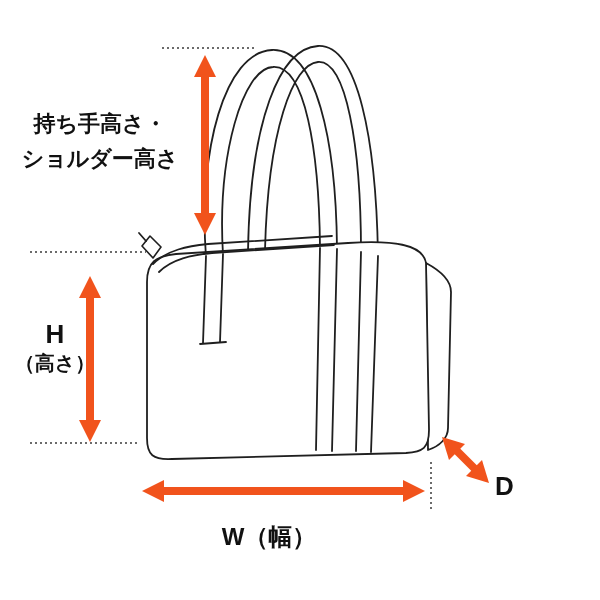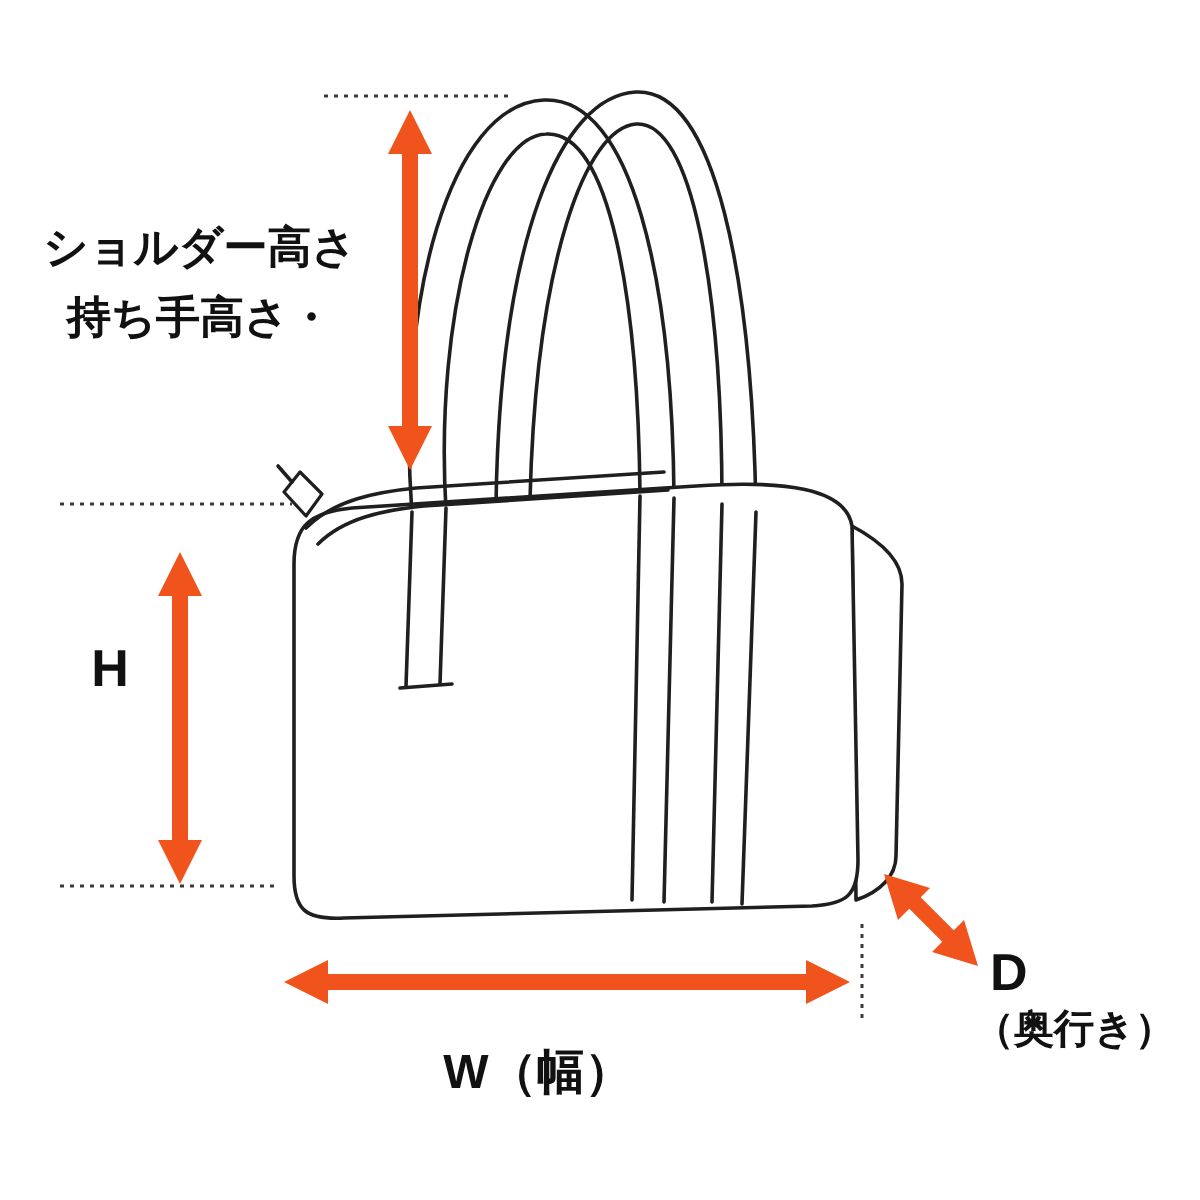--- a/index.html
+++ b/index.html
@@ -91,30 +91,30 @@
       <g>
         <path class="arrow-shaft" d="M456,450 L475,469"></path>
         <polygon class="arrow-head" points="442,437 449,460 465,444"></polygon>
         <polygon class="arrow-head" points="489,483 466,476 482,460"></polygon>
       </g>
 
     </g>
   </svg>
 
   <div class="label center" style="left:10px;top:106px;width:180px;">
+    <span class="jp">持ち手高さ・</span>
     <span class="jp">ショルダー高さ</span>
-    <span class="jp">持ち手高さ・</span>
   </div>
 
   <div class="label center" style="left:12px;top:320px;width:86px;">
     <span class="letter">H</span>
+    <span class="sub">（高さ）</span>
   </div>
 
   <div class="label center" style="left:184px;top:518px;width:170px;">
     <span class="jp" style="font-size:24px;">W（幅）</span>
   </div>
 
   <div class="label" style="left:487px;top:472px;width:110px;">
     <span class="letter" style="margin-left:8px;">D</span>
-    <span class="sub">（奥行き）</span>
   </div>
 
 </div>
 
 </body></html>

